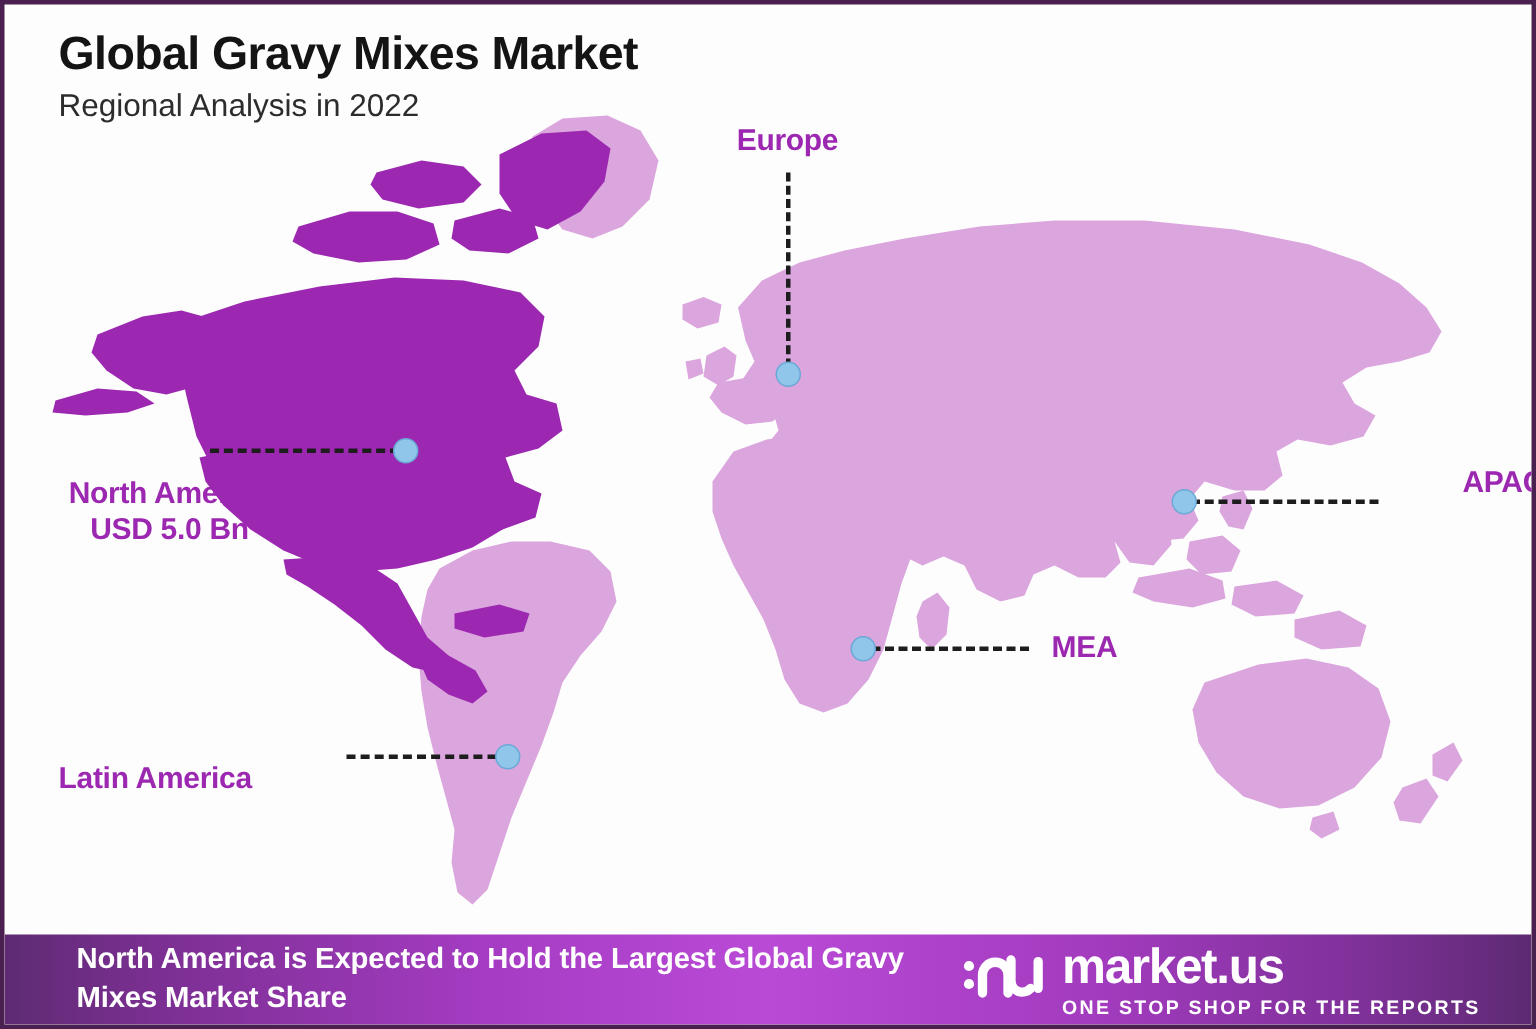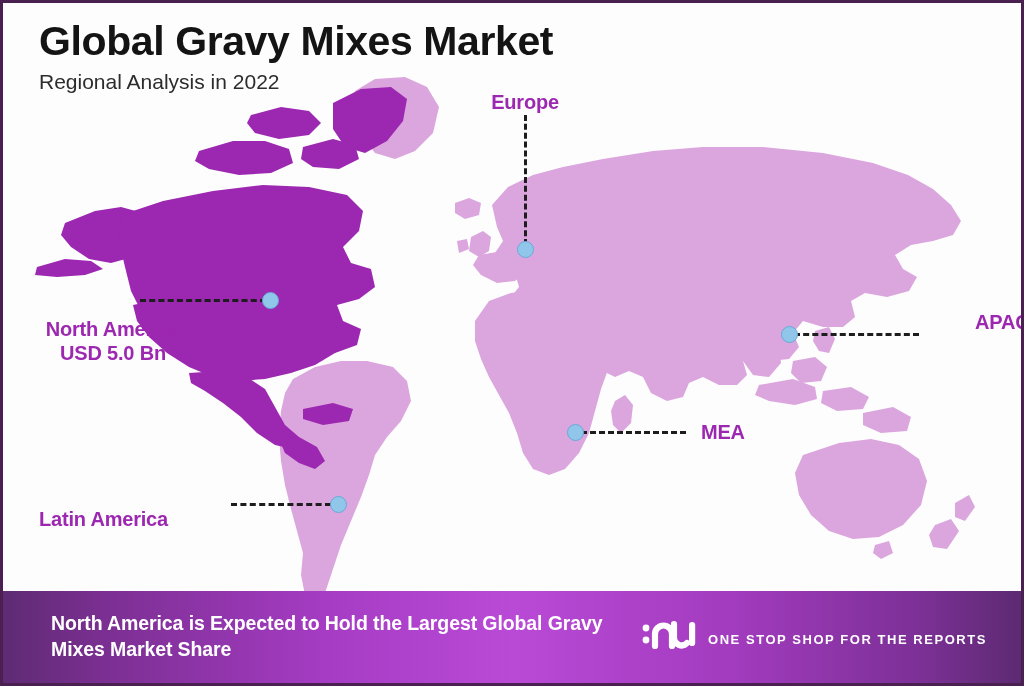--- a/index.html
+++ b/index.html
@@ -21,21 +21,21 @@
     overflow: hidden;
   }
   
   .header {
     position: absolute;
     left: 36px;
     top: 16px;
     width: 620px;
   }
   .title {
-    font-size: 41px;
+    font-size: 31px;
     font-weight: 800;
     color: #141414;
     letter-spacing: -0.4px;
     line-height: 1.1;
     margin: 0;
     white-space: nowrap;
   }
   .subtitle {
     font-size: 21px;
     font-weight: 400;
@@ -95,21 +95,21 @@
     border-top: none;
     border-left: 3px dashed #1d1d1d;
     width: 0;
   }
   
   .banner {
     position: absolute;
     left: 0;
     right: 0;
     bottom: 0;
-    height: 92px;
+    height: 60px;
     background: linear-gradient(90deg,
         #5e2b73 0%,
         #7b2f92 10%,
         #a63cc4 32%,
         #b94ad6 50%,
         #a23bbe 72%,
         #7c3096 90%,
         #5d2a72 100%);
     display: flex;
     align-items: center;
@@ -238,21 +238,21 @@
 
   <div class="leader" style="left:137px; top:296px; width:126px;"></div>
   <div class="marker" style="left:267px; top:297px;"></div>
   <div class="region-label center" style="left:10px; top:315px; width:200px;">
     <span>North America</span>
     <span class="region-value">USD 5.0 Bn</span>
   </div>
 
   <div class="leader vertical" style="left:521px; top:112px; height:130px;"></div>
   <div class="marker" style="left:522px; top:246px;"></div>
-  <div class="region-label center" style="left:452px; top:80px; width:140px;margin-top:8px;">
+  <div class="region-label center" style="left:452px; top:80px; width:140px;">
     <span>Europe</span>
   </div>
 
   <div class="leader" style="left:791px; top:330px; width:125px;"></div>
   <div class="marker" style="left:786px; top:331px;"></div>
   <div class="region-label" style="left:972px; top:308px;">
     <span>APAC</span>
   </div>
 
   <div class="leader" style="left:578px; top:428px; width:105px;"></div>
@@ -274,18 +274,19 @@
       <span class="logo-mark">
         <svg width="56" height="42" viewBox="0 0 56 42" aria-hidden="true">
           <circle cx="5" cy="14" r="3.4" fill="#ffffff"></circle>
           <circle cx="5" cy="26" r="3.4" fill="#ffffff"></circle>
           <path d="M14 32 L14 20 A8.5 8.5 0 0 1 31 20 L31 32" fill="none" stroke="#ffffff" stroke-width="6.2" stroke-linecap="round"></path>
           <path d="M33 10 L33 24 A7.5 7.5 0 0 0 46 29" fill="none" stroke="#ffffff" stroke-width="6.2" stroke-linecap="round"></path>
           <rect x="48" y="8" width="6.2" height="24" rx="3.1" fill="#ffffff"></rect>
         </svg>
       </span>
       <span class="logo-text-block">
+        <span class="logo-word">market.us</span>
         <span class="logo-tag">ONE STOP SHOP FOR THE REPORTS</span>
       </span>
     </div>
   </div>
 
 </div>
 
 </body></html>

